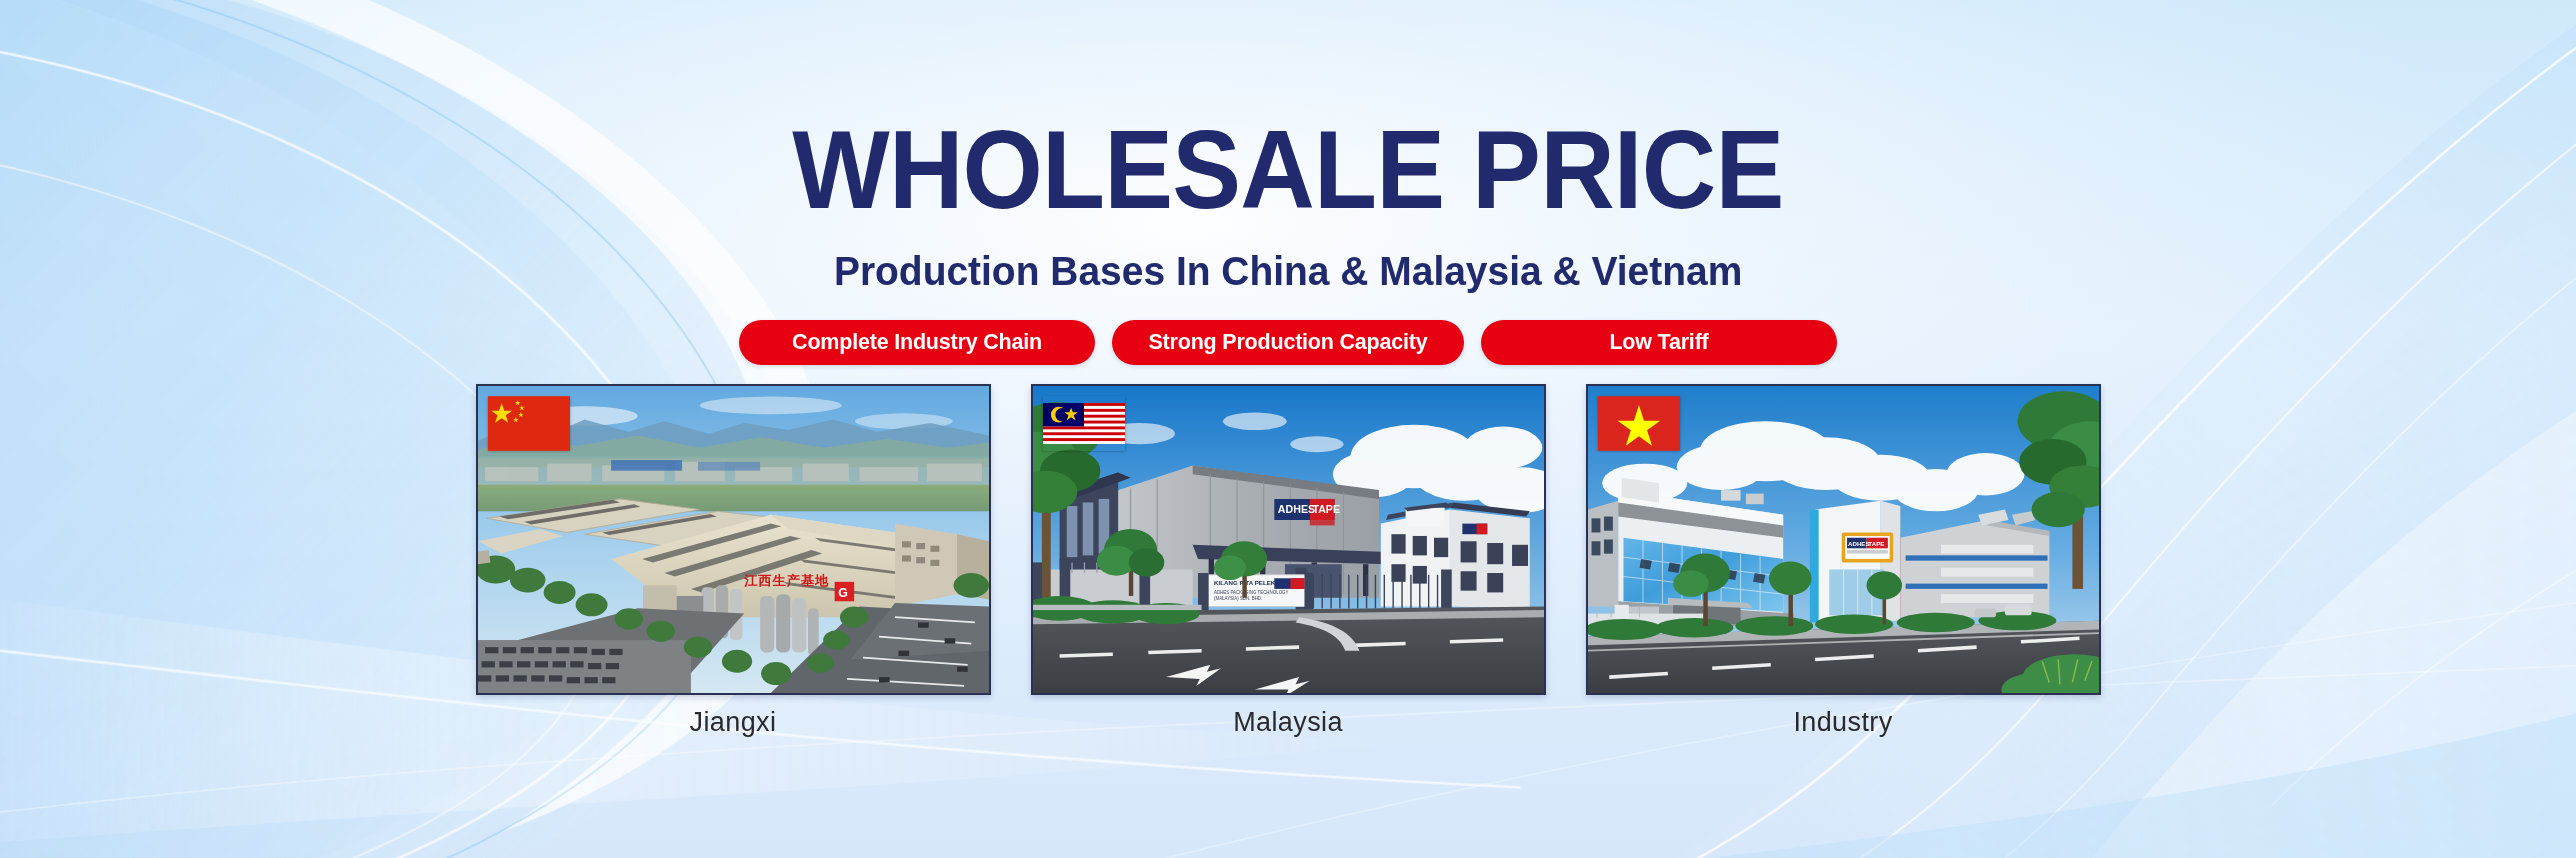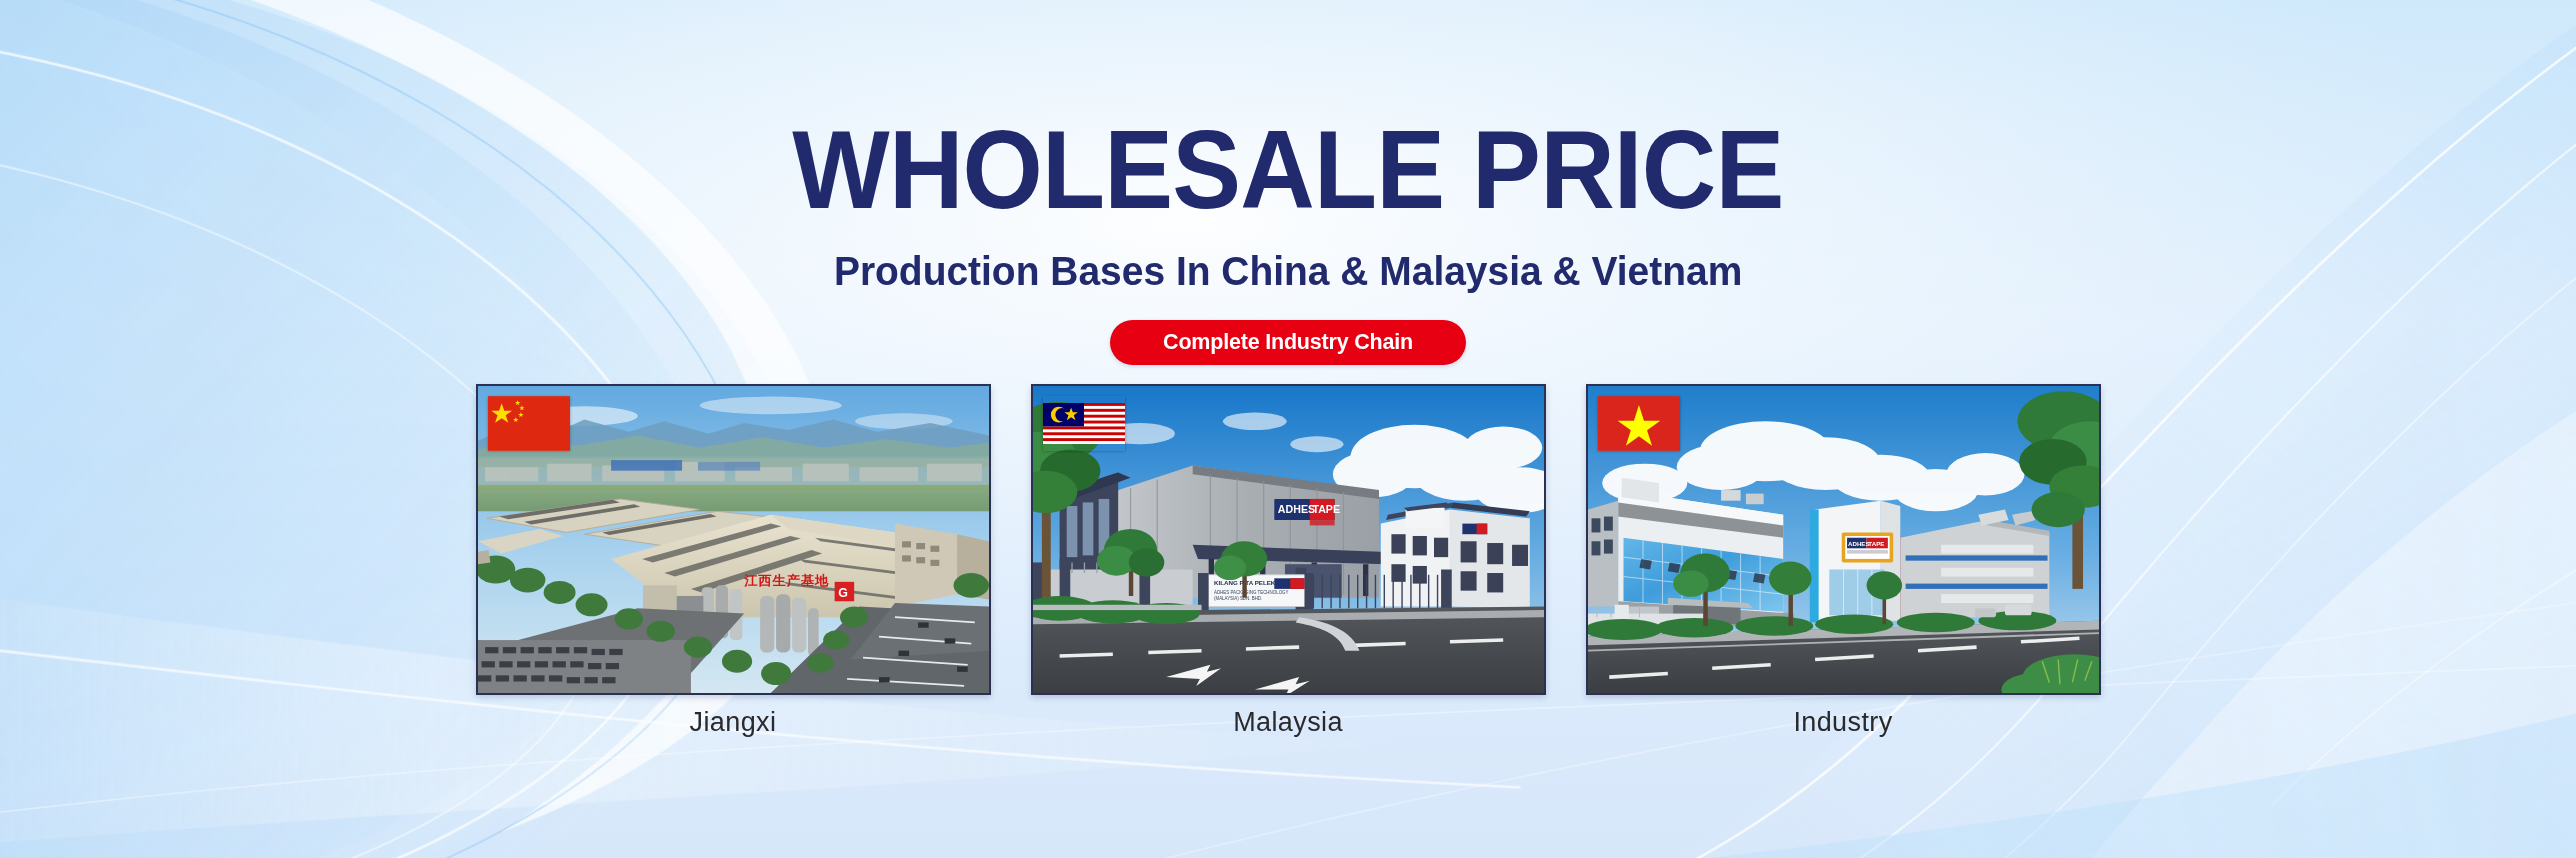--- a/index.html
+++ b/index.html
@@ -187,20 +187,22 @@
   </div>
 
   <div class="center-col">
 
     <div class="headline">WHOLESALE PRICE</div>
 
     <div class="subhead">Production Bases In China &amp; Malaysia &amp; Vietnam</div>
 
     <div class="badges">
       <div class="badge w1">Complete Industry Chain</div>
+      <div class="badge w2">Strong Production Capacity</div>
+      <div class="badge w3">Low Tariff</div>
     </div>
 
     <div class="cards">
 
       <div class="card">
         <div class="photo">
           <div class="scene">
             <svg viewBox="0 0 576 348" preserveAspectRatio="none" xmlns="http://www.w3.org/2000/svg">
               <defs>
                 <linearGradient id="jxSky" x1="0" y1="0" x2="0" y2="1">

